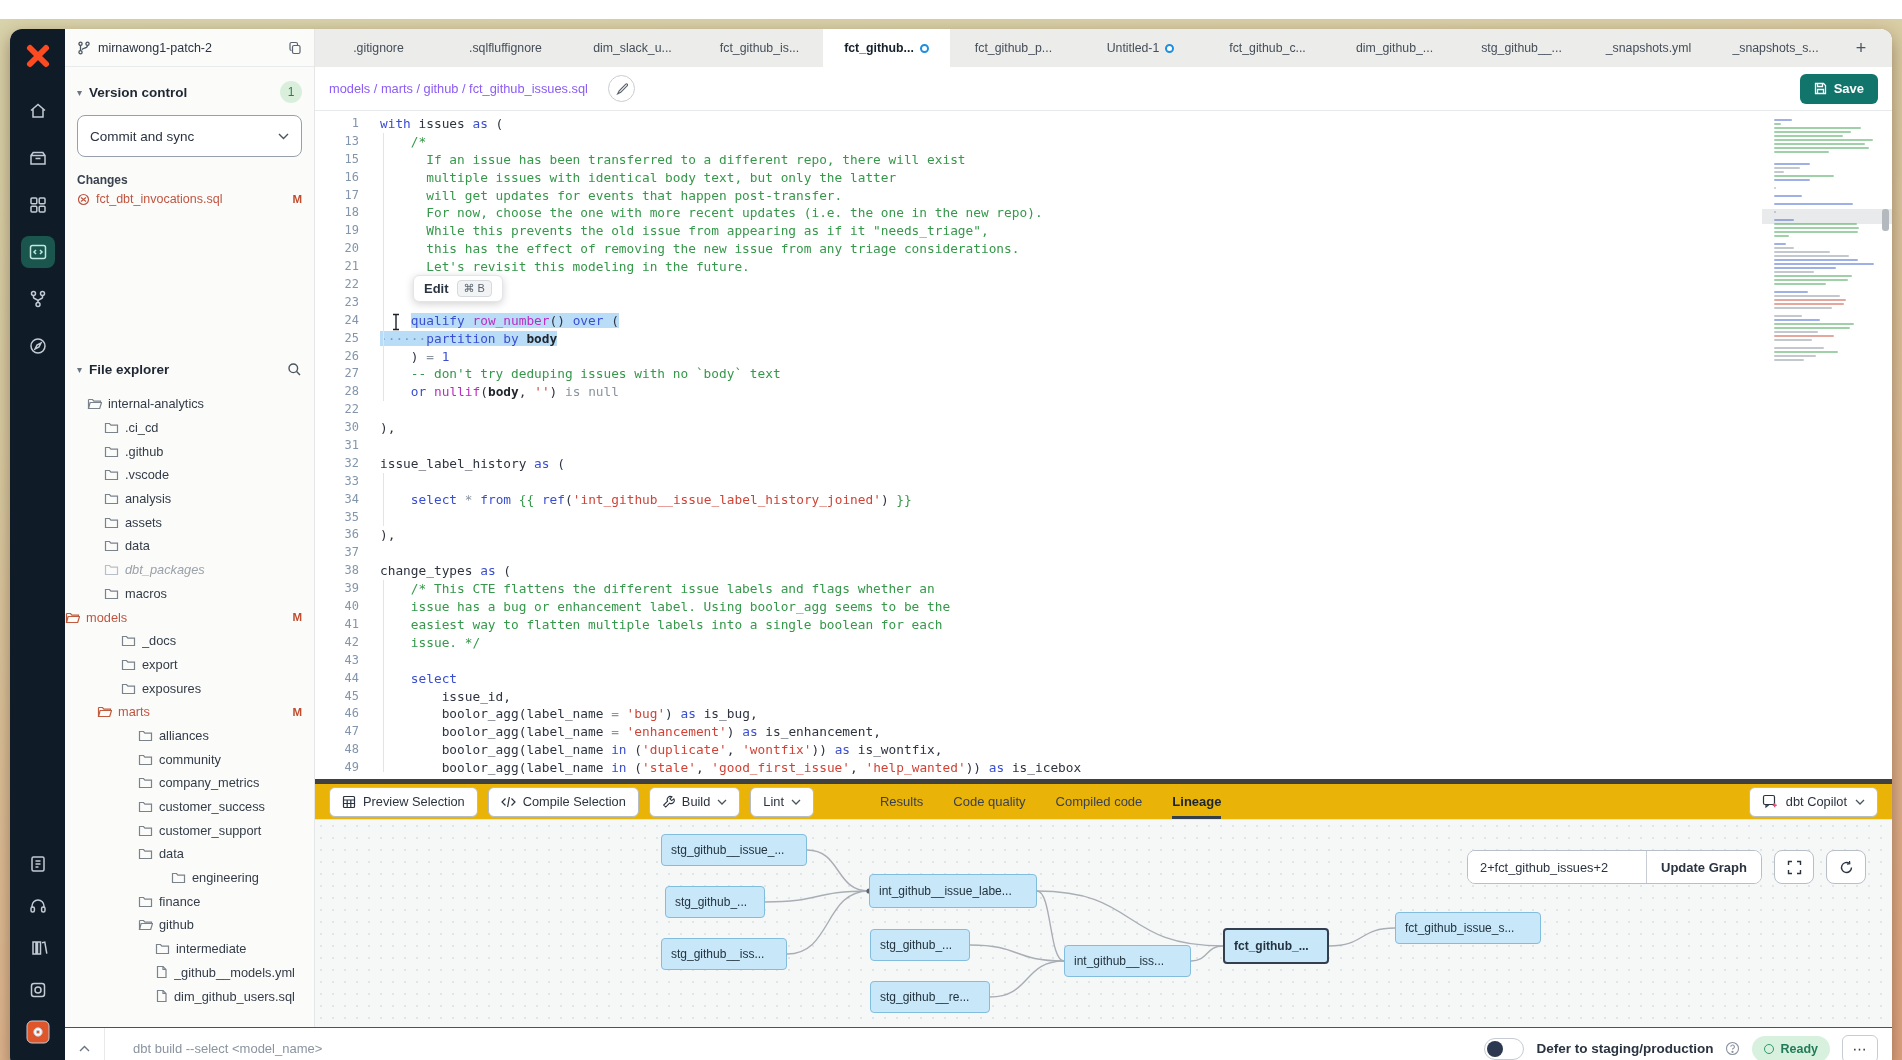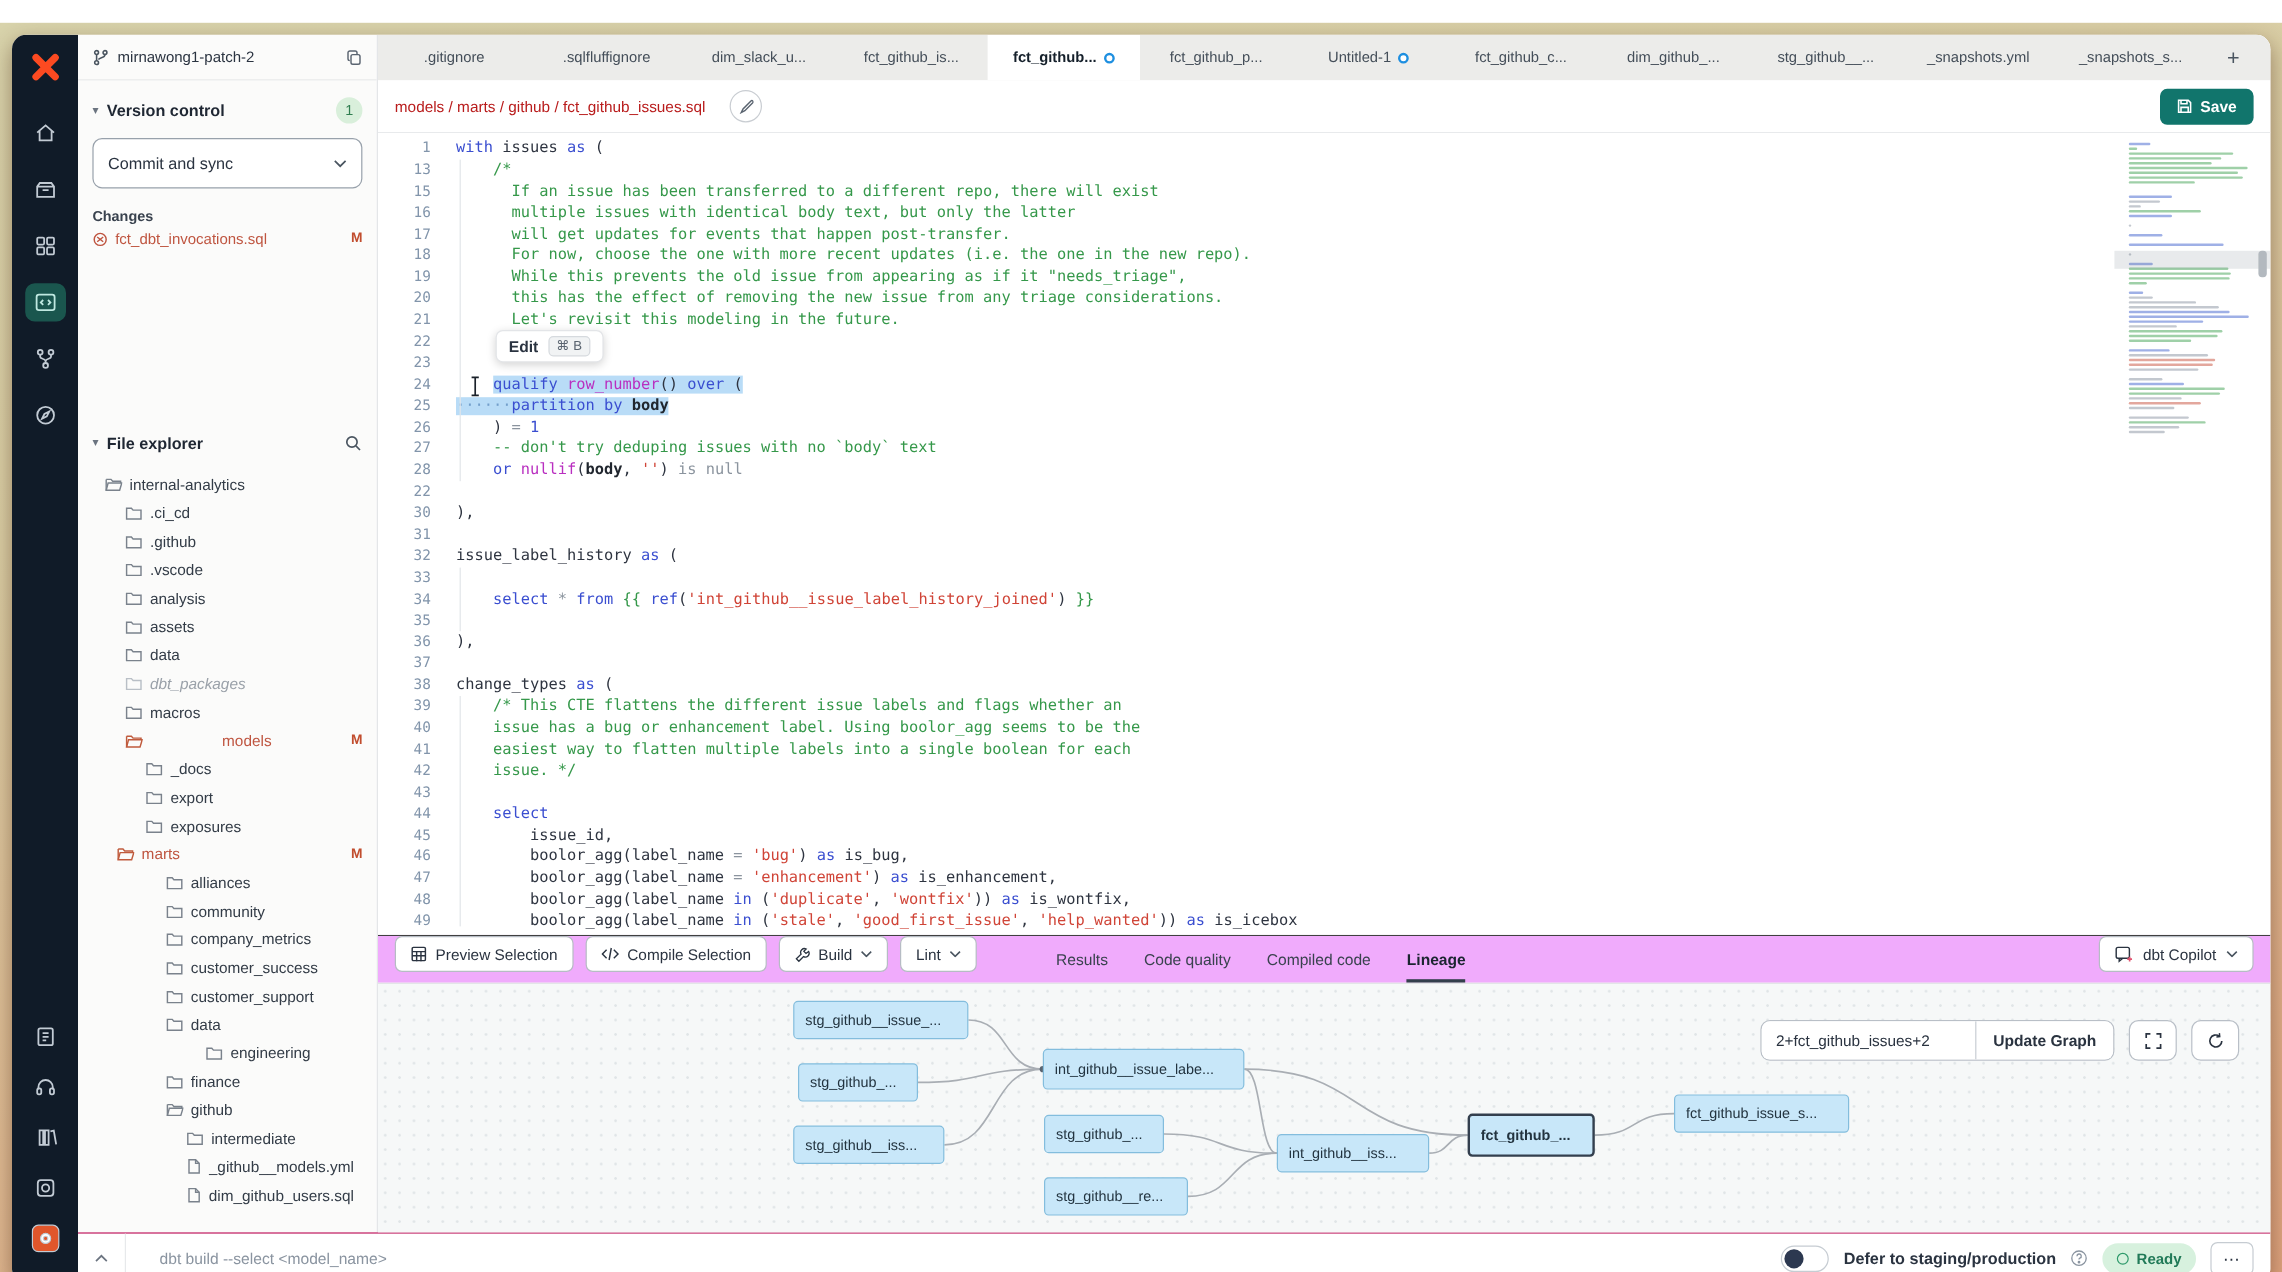--- a/index.html
+++ b/index.html
@@ -55,21 +55,21 @@
 
   
   .main { flex:1; display:flex; flex-direction:column; min-width:0; background:#fff; }
   .tabbar { height:38px; flex:none; background:#ececea; display:flex; align-items:stretch; overflow:hidden; }
   .tab { flex:0 0 127px; display:flex; align-items:center; justify-content:center; gap:6px; font-size:12.3px; color:#444e59; cursor:pointer; white-space:nowrap; overflow:hidden; }
   .tab.active { background:#fff; color:#15202b; font-weight:bold; }
   .dirty-dot { width:9px; height:9px; border-radius:50%; border:2.5px solid #1e8fe0; background:#fff; flex:none; }
   .tab-plus { flex:0 0 44px; display:flex; align-items:center; justify-content:center; font-size:18px; color:#4a5560; cursor:pointer; }
 
   .crumb-row { height:44px; flex:none; display:flex; align-items:center; padding:0 14px; border-bottom:1px solid #e8eaec; background:#fff; }
-  .crumb { font-size:12.8px; color:#b91c1c; }
+  .crumb { font-size:12.8px; color:#8b5cf6; }
   .crumb-copilot { width:27px; height:27px; border-radius:50%; border:1px solid #c9cdd2; margin-left:20px; display:flex; align-items:center; justify-content:center; cursor:pointer; }
   .save-btn { margin-left:auto; height:30px; padding:0 14px; background:#11756c; color:#fff; border:none; border-radius:6px; font-size:13px; font-weight:bold; display:flex; align-items:center; gap:7px; cursor:pointer; font-family:inherit; }
 
   .editor { flex:1; min-height:0; position:relative; overflow:hidden; background:#fff; padding-top:4px; }
   .cl { height:17.9px; line-height:17.9px; display:flex; font-family:"DejaVu Sans Mono", monospace; font-size:12.8px; }
   .cl .ln { width:44px; flex:none; text-align:right; color:#8295ab; font-size:12px; }
   .cl .ct { padding-left:21px; white-space:pre; color:#2e3440; }
   .kw{color:#3a4ed0} .cm{color:#35984a} .fn{color:#b92fc0} .str{color:#d04437}
   .jj{color:#35984a} .op{color:#8b949e} .num{color:#3a4ed0} .b{font-weight:bold;color:#20262e}
   .ws{color:rgba(46,98,160,.5)}
@@ -78,21 +78,21 @@
   .edit-tip { position:absolute; left:98px; background:#fff; border:1px solid #e3e5e8; border-radius:6px;
     box-shadow:0 2px 8px rgba(0,0,0,.18); padding:4px 10px; display:flex; align-items:center; gap:8px; z-index:5; }
   .edit-tip .elabel { font-size:13px; color:#2a3340; font-weight:bold; cursor:pointer; }
   .edit-tip .ekey { font-size:11px; color:#5a6470; background:#f1f3f4; border:1px solid #d6dade; border-radius:4px; padding:1px 6px; }
   .ibeam { position:absolute; z-index:6; }
   .minimap { position:absolute; top:8px; width:104px; }
   .mrow { height:2px; margin-bottom:2px; border-radius:1px; }
   .vp-band { position:absolute; height:15px; background:rgba(110,122,134,.16); z-index:2; }
   .vscroll { position:absolute; right:3px; width:7px; height:22px; border-radius:3px; background:#b3b9bf; z-index:3; }
 
-  .toolbar { height:40px; flex:none; border-top:1px solid #404040; display:flex; padding:0 14px; gap:10px; background:#f0abfc; }
+  .toolbar { height:40px; flex:none; border-top:5px solid #404040; display:flex; align-items:center; padding:0 14px; gap:10px; background:#eab308; }
   .tbtn { height:30px; border:1px solid #b6bcc4; border-radius:6px; background:#fff; display:flex; align-items:center; gap:7px; padding:0 12px; font-size:12.8px; color:#2a3340; cursor:pointer; font-family:inherit; }
   .tbtn svg { flex:none; }
   .rtabs { display:flex; align-items:center; gap:30px; margin-left:56px; height:100%; }
   .rtab { font-size:13px; color:#39424e; cursor:pointer; height:100%; display:flex; align-items:center; border-bottom:3px solid transparent; border-top:3px solid transparent; }
   .rtab.active { font-weight:bold; color:#1b2530; border-bottom-color:#343f4c; }
   .copilot-btn { margin-left:auto; height:30px; border:1px solid #b6bcc4; border-radius:6px; background:#fff; display:flex; align-items:center; gap:8px; padding:0 12px; font-size:12.8px; color:#2a3340; cursor:pointer; font-family:inherit; }
 
   .lineage { height:208px; flex:none; position:relative; background:#f6f8f8; border-top:1px solid #e3e5e7;
     background-image:radial-gradient(#e0e5e7 1px, rgba(0,0,0,0) 1.2px); background-size:12px 12px; overflow:hidden; }
   .lnode { position:absolute; background:#c8e7f9; border:1px solid #83bddd; border-radius:4px; font-size:12px; color:#22333f;
@@ -306,21 +306,21 @@
                     <path d="M1.5 2.5h4l1.4 1.6h6.6v7.4h-12z"></path>
                   </svg>
                   <span class="tlabel">dbt_packages</span>
                 </div>
                 <div class="tree-row" style="padding-left: 39px;">
                   <svg width="15" height="13" viewBox="0 0 15 13" fill="none" stroke-width="1.2">
                     <path d="M1.5 2.5h4l1.4 1.6h6.6v7.4h-12z"></path>
                   </svg>
                   <span class="tlabel">macros</span>
                 </div>
-                <div class="tree-row accent" style="padding-left: 39px; text-align: center;">
+                <div class="tree-row accent" style="">
                   <svg width="15" height="13" viewBox="0 0 15 13" fill="none" stroke-width="1.2">
                     <path d="M1.5 2.5h4l1.4 1.6h6.6v1.4M1.5 11.5l1.6-6h11.4l-1.8 6z"></path>
                     <path d="M1.5 2.5v9"></path>
                   </svg>
                   <span class="tlabel">models</span>
                   <span class="m-badge">M</span>
                 </div>
                 <div class="tree-row" style="padding-left: 56px;">
                   <svg width="15" height="13" viewBox="0 0 15 13" fill="none" stroke-width="1.2">
                     <path d="M1.5 2.5h4l1.4 1.6h6.6v7.4h-12z"></path>

